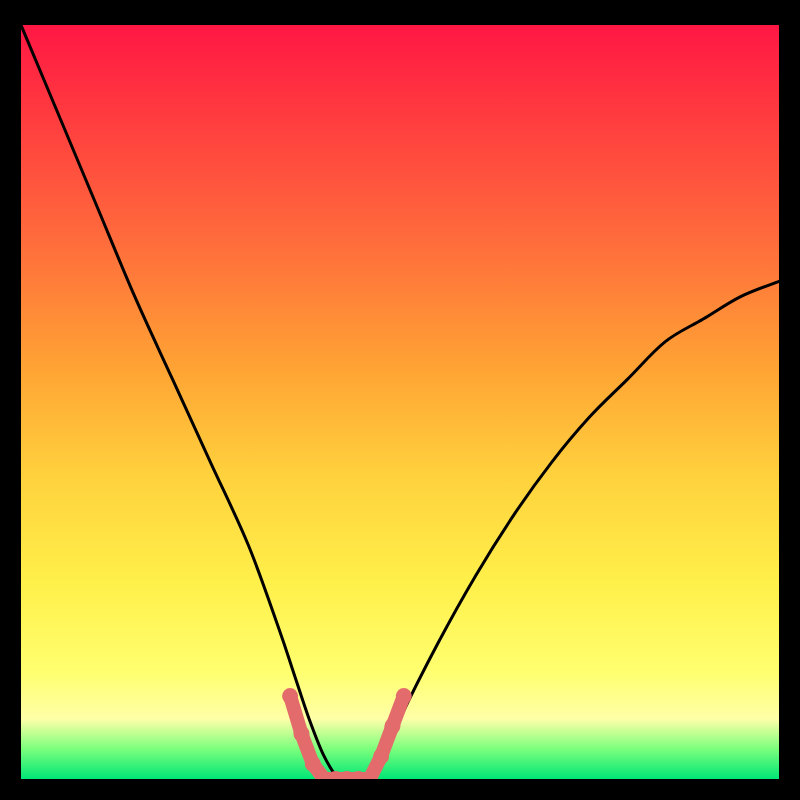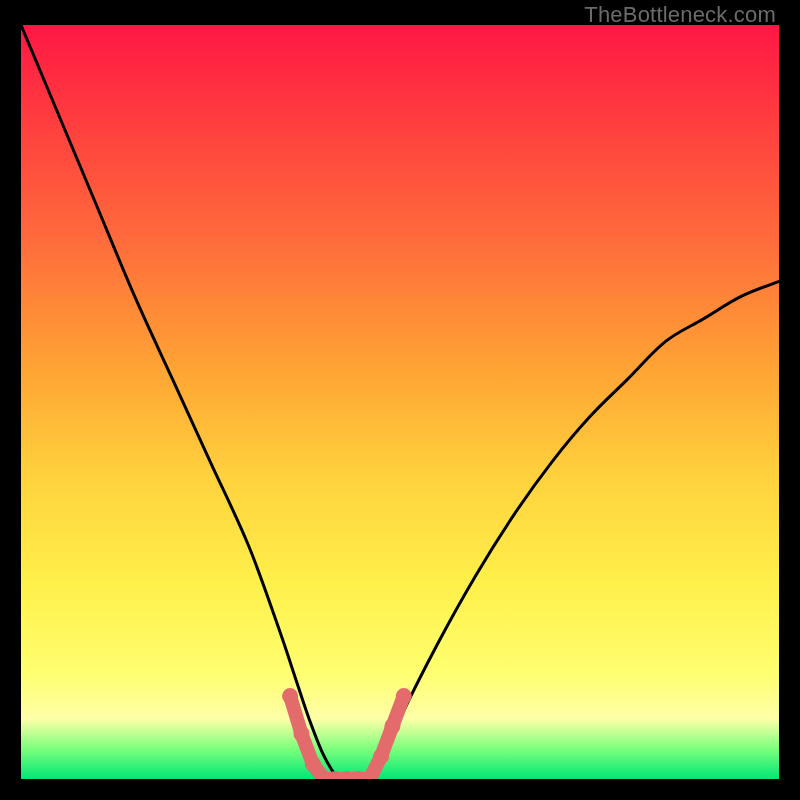--- a/index.html
+++ b/index.html
@@ -66,15 +66,14 @@
           <circle cx="325.94" cy="754" r="8" fill="#e46b6b"></circle>
           <circle cx="337.31" cy="754" r="8" fill="#e46b6b"></circle>
           <circle cx="348.68" cy="754" r="8" fill="#e46b6b"></circle>
           <circle cx="360.05" cy="731.38" r="8" fill="#e46b6b"></circle>
           <circle cx="371.42" cy="701.22" r="8" fill="#e46b6b"></circle>
           <circle cx="382.79" cy="671.06" r="8" fill="#e46b6b"></circle>
         </g>
     </svg>
   </div>
 
-  <div class="watermark">TheBottleneck.com</div>
 
 </div>
 
 </body></html>

